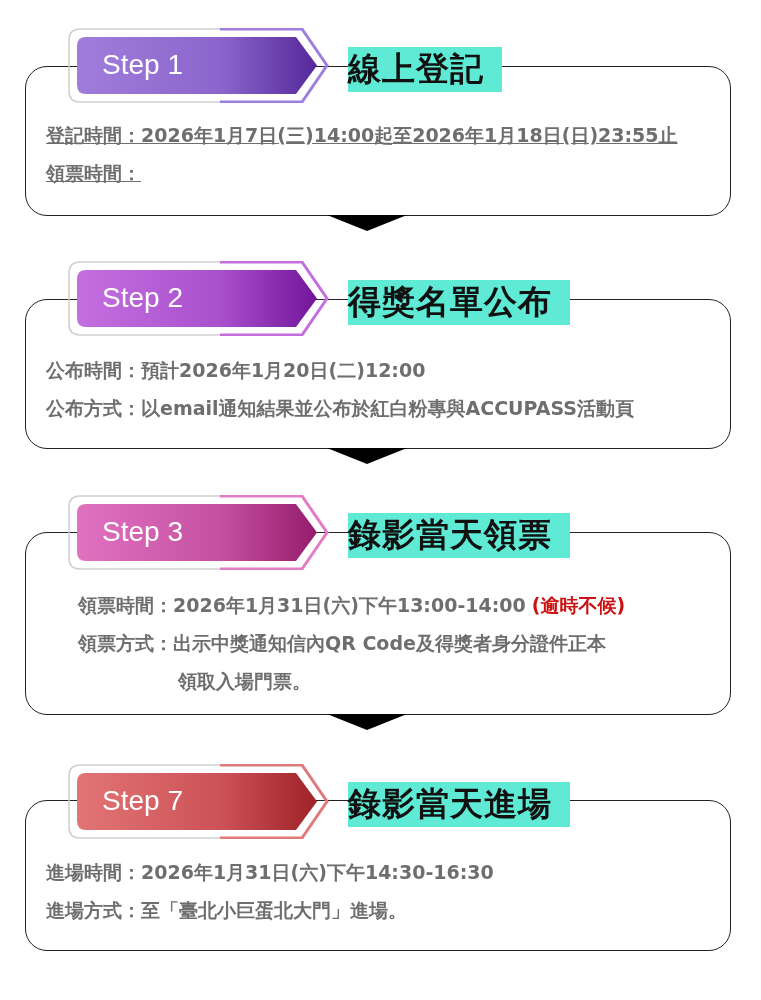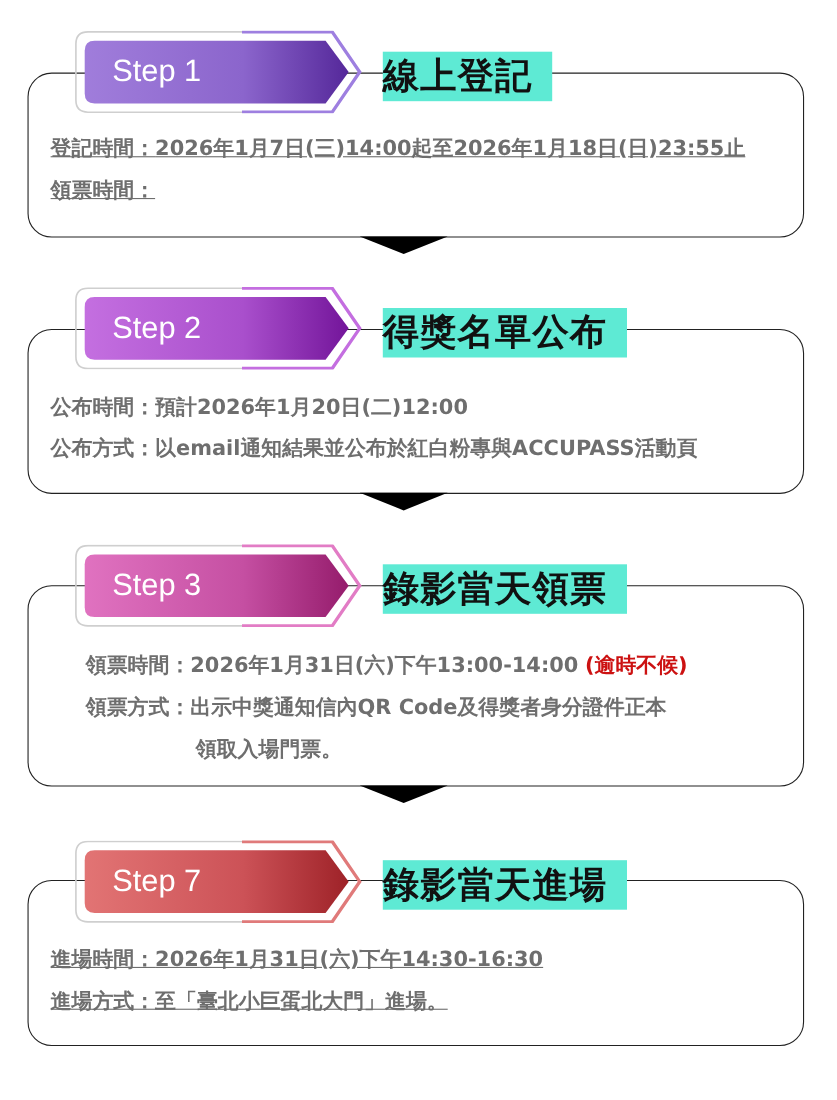--- a/index.html
+++ b/index.html
@@ -139,21 +139,21 @@
           </linearGradient>
         </defs>
       <path d="M12 1 H152" stroke="#cfcfcf" stroke-width="1.5" fill="none"></path>
       <path d="M152 1 H234 L259 37.5 L234 74 H152" stroke="#e07a7a" stroke-width="3" fill="none"></path>
       <path d="M152 74 H12 Q1 74 1 63 V12 Q1 1 12 1" stroke="#cfcfcf" stroke-width="1.5" fill="none"></path>
       <path d="M18 9 H228 L249 37.5 L228 66 H18 Q9 66 9 57 V18 Q9 9 18 9 Z" fill="url(#g4)"></path>
     </svg>
     <span class="badge-label">Step 7</span>
   </div>
   <div class="title" style="top:782px;">錄影當天進場</div>
-  <div class="lines" style="top:853px;text-decoration:underline;">
+  <div class="lines" style="top:853px;">
     <div class="line">
         <span class="lbl">進場時間：</span>
         <span class="val">2026年1月31日(六)下午14:30-16:30</span>
       </div>
     <div class="line">
         <span class="lbl">進場方式：</span>
         <span class="val">至「臺北小巨蛋北大門」進場。</span>
       </div>
   </div>
 </div>

